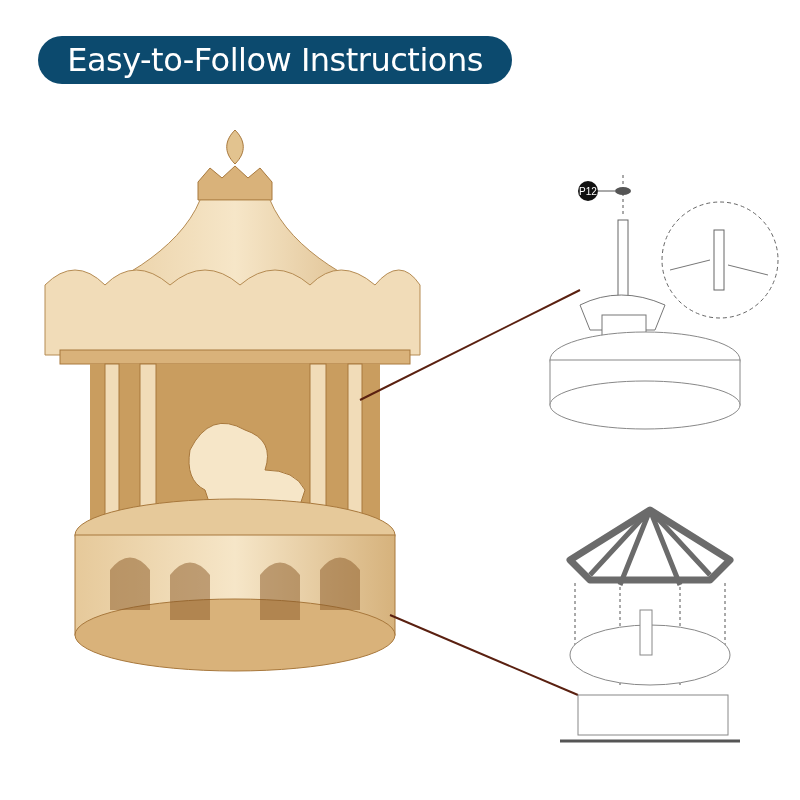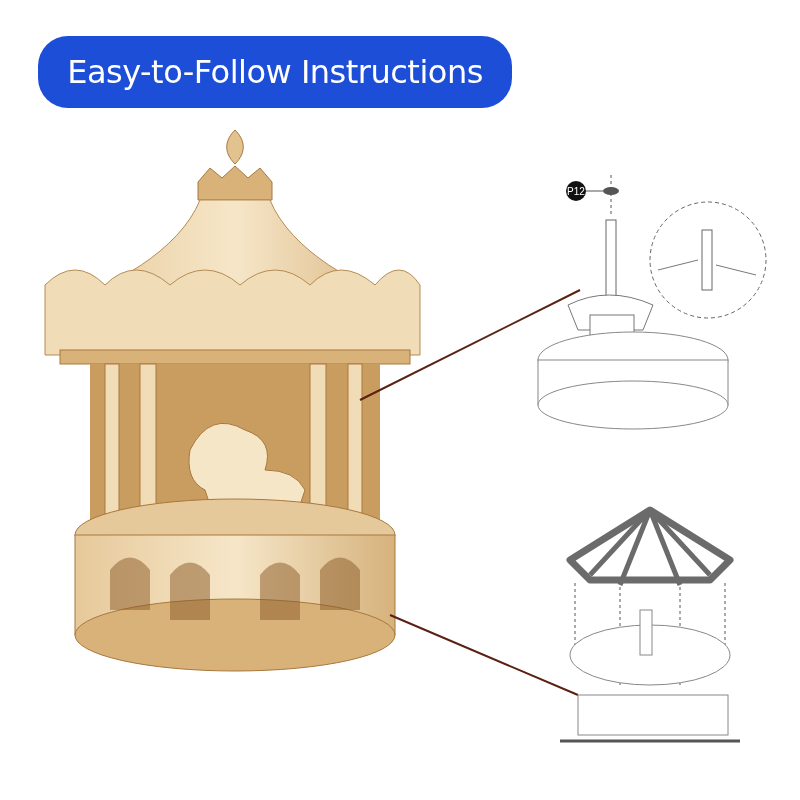--- a/index.html
+++ b/index.html
@@ -1,17 +1,17 @@
 <!DOCTYPE html>
 <html><head>
 <meta charset="utf-8">
 <style>
   html, body { margin:0; padding:0; }
   body { width:800px; height:800px; background:#ffffff; position:relative; overflow:hidden; font-family:"Liberation Sans", sans-serif; }
-  .banner { position:absolute; left:38px; top:36px; width:474px; height:72px; background:#1d4ed8; border-radius:30px; display:flex; align-items:center; justify-content:center; }
+  .banner { position:absolute; left:38px; top:36px; width:474px; height:48px; background:#0c4a6e; border-radius:30px; display:flex; align-items:center; justify-content:center; }
   .banner span { color:#ffffff; font-size:32px; font-family:"DejaVu Sans", sans-serif; letter-spacing:-0.5px; }
   .product { position:absolute; left:30px; top:120px; width:410px; height:570px; }
   .diagram { position:absolute; }
   svg { display:block; }
 </style>
 </head>
 <body>
 
 <div class="banner">
   <span>Easy-to-Follow Instructions</span>
@@ -56,21 +56,21 @@
         <path d="M290 450 q20 -25 40 0 v40 h-40z"></path>
   </g>
 </svg>
 </div>
 
 <svg class="diagram" style="left:0;top:0;" width="800" height="800">
   <line x1="360" y1="400" x2="580" y2="290" stroke="#5a2010" stroke-width="2"></line>
   <line x1="390" y1="615" x2="578" y2="695" stroke="#5a2010" stroke-width="2"></line>
 </svg>
 
-<div class="diagram" style="left:528px;top:175px;">
+<div class="diagram" style="left:540px;top:175px;">
 <svg width="240" height="260" viewBox="0 0 240 260">
   <line x1="83" y1="0" x2="83" y2="40" stroke="#555" stroke-dasharray="3,3"></line>
   <circle cx="48" cy="16" r="10" fill="#111"></circle>
   <text x="48" y="20" fill="#fff" font-size="10" font-family="Liberation Sans, sans-serif" text-anchor="middle">P12</text>
   <line x1="58" y1="16" x2="75" y2="16" stroke="#555"></line>
   <ellipse cx="83" cy="16" rx="8" ry="4" fill="#555"></ellipse>
   <rect x="78" y="45" width="10" height="80" fill="#fff" stroke="#666"></rect>
   <circle cx="180" cy="85" r="58" fill="none" stroke="#666" stroke-dasharray="4,3"></circle>
   <rect x="174" y="55" width="10" height="60" fill="#fff" stroke="#666"></rect>
   <path d="M130 95 l40 -10 M188 90 l40 10" stroke="#777"></path>

